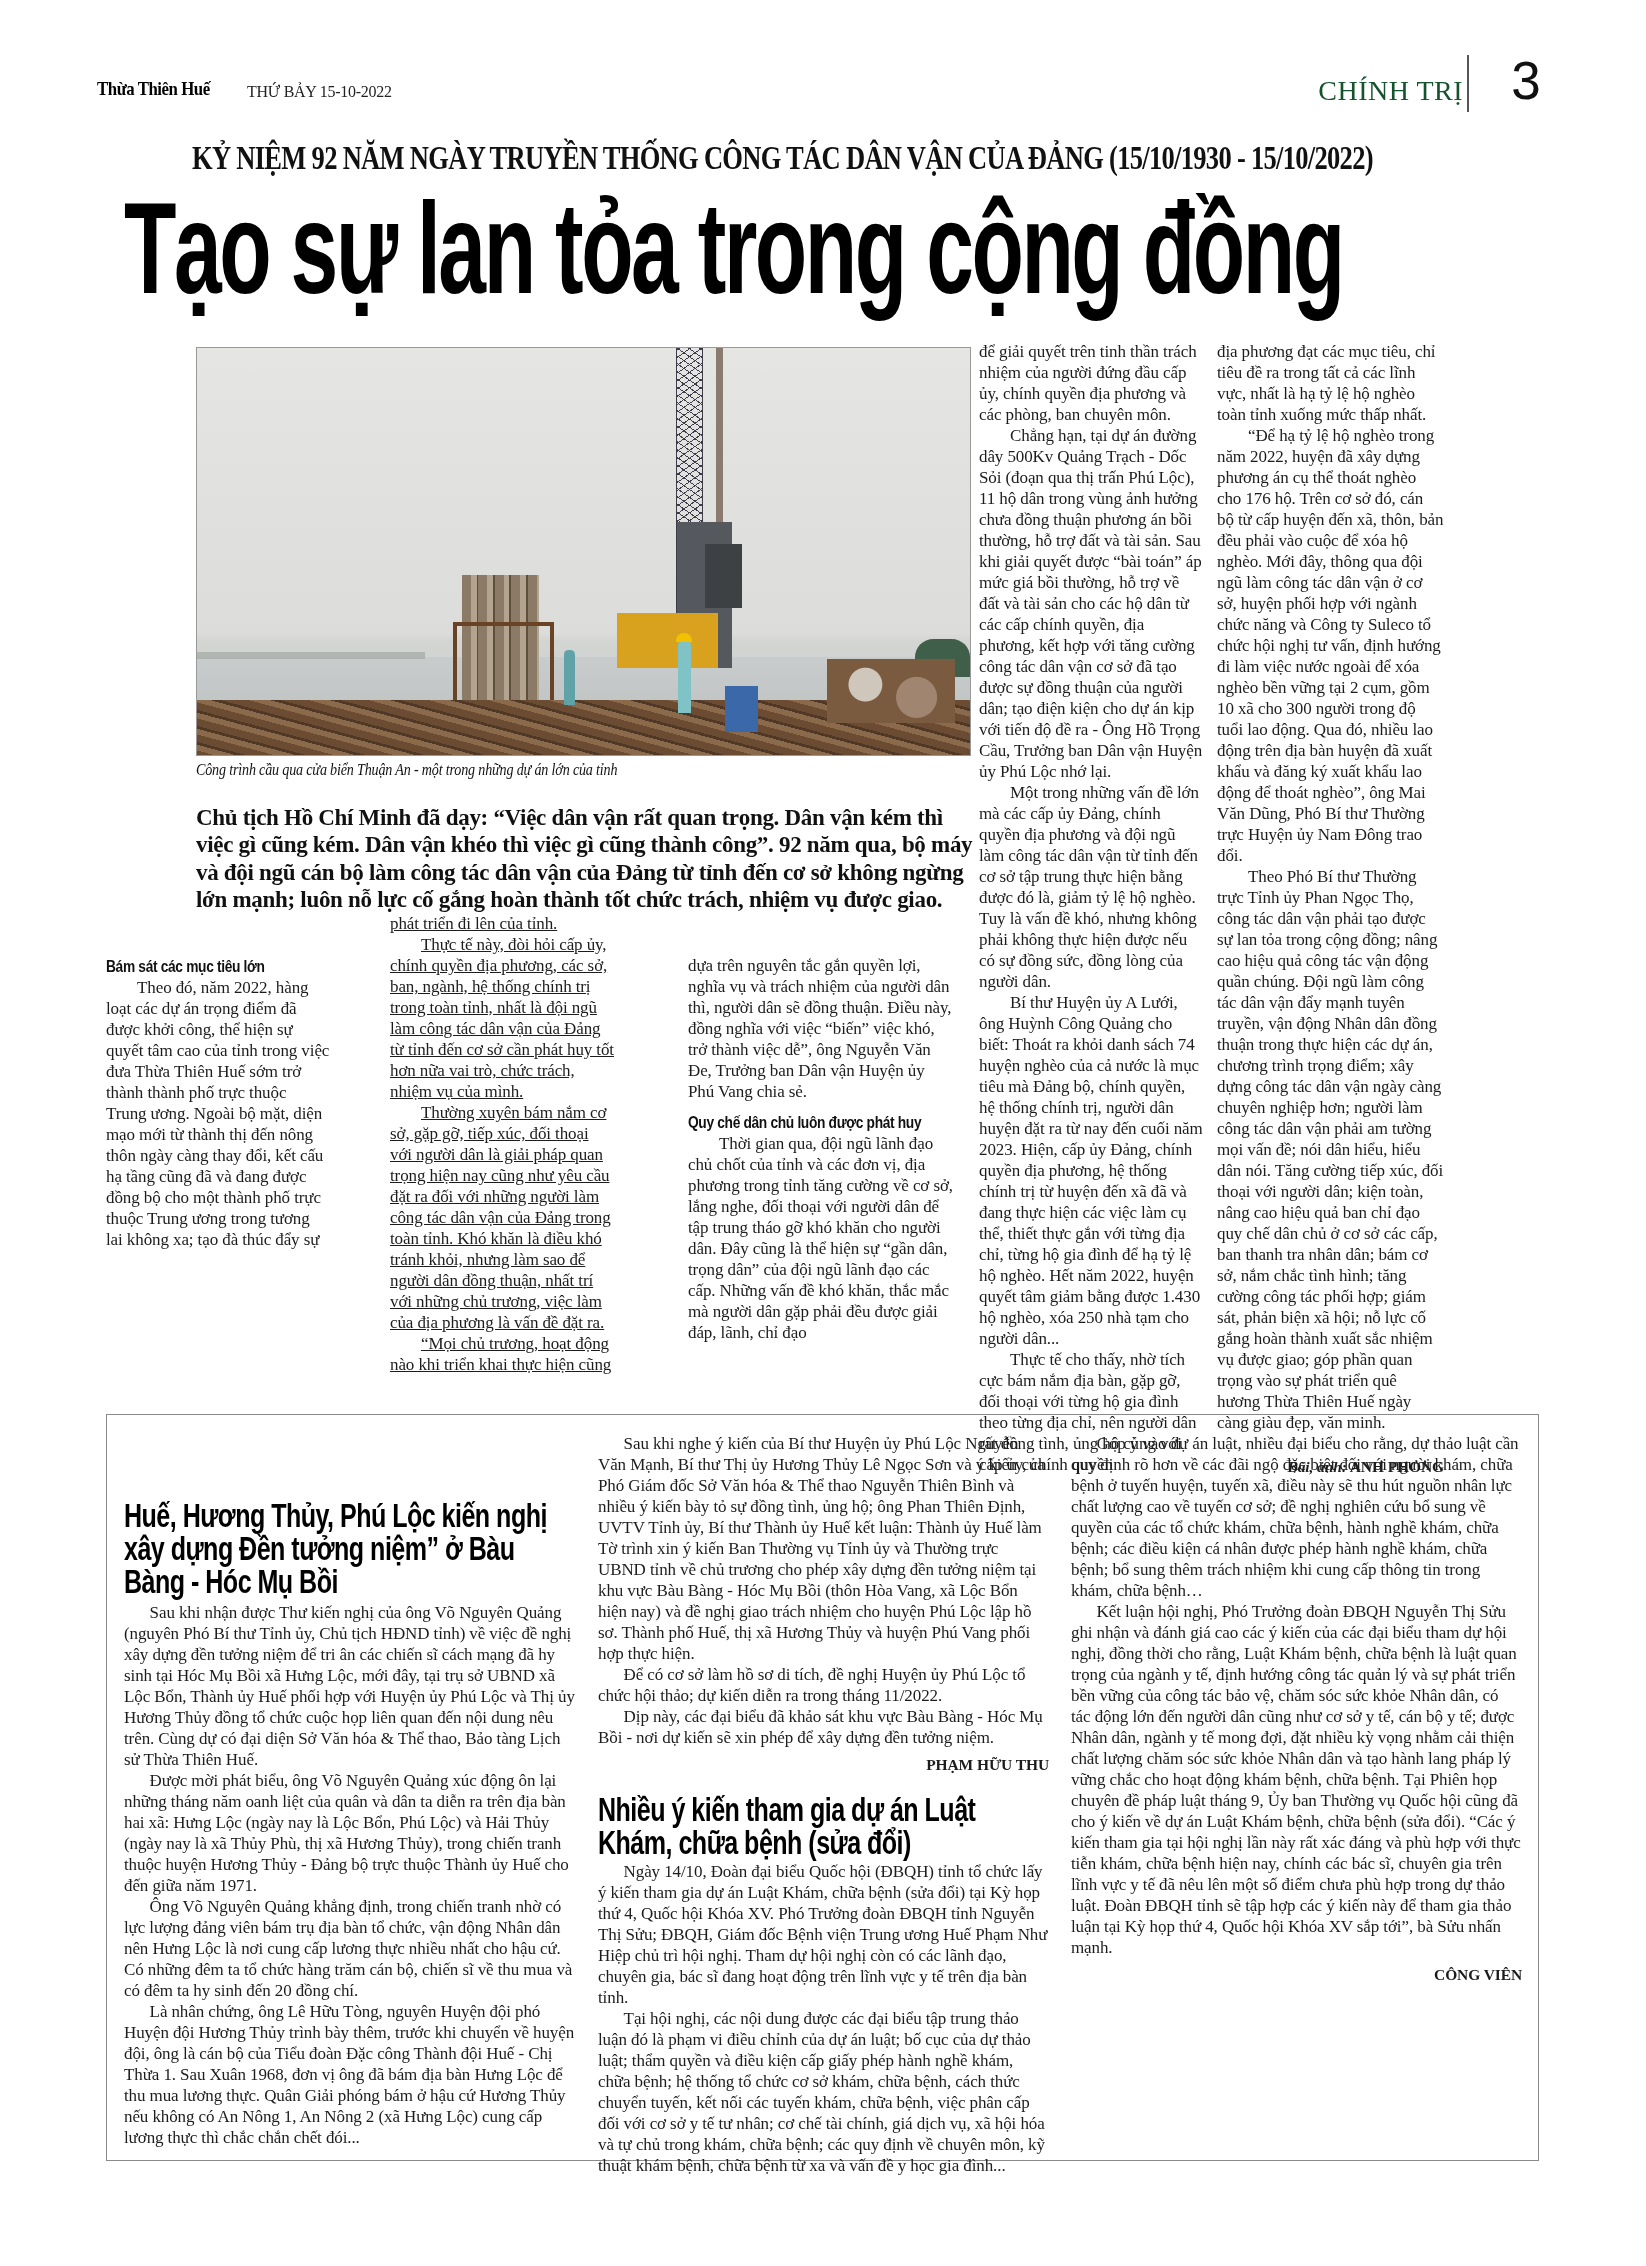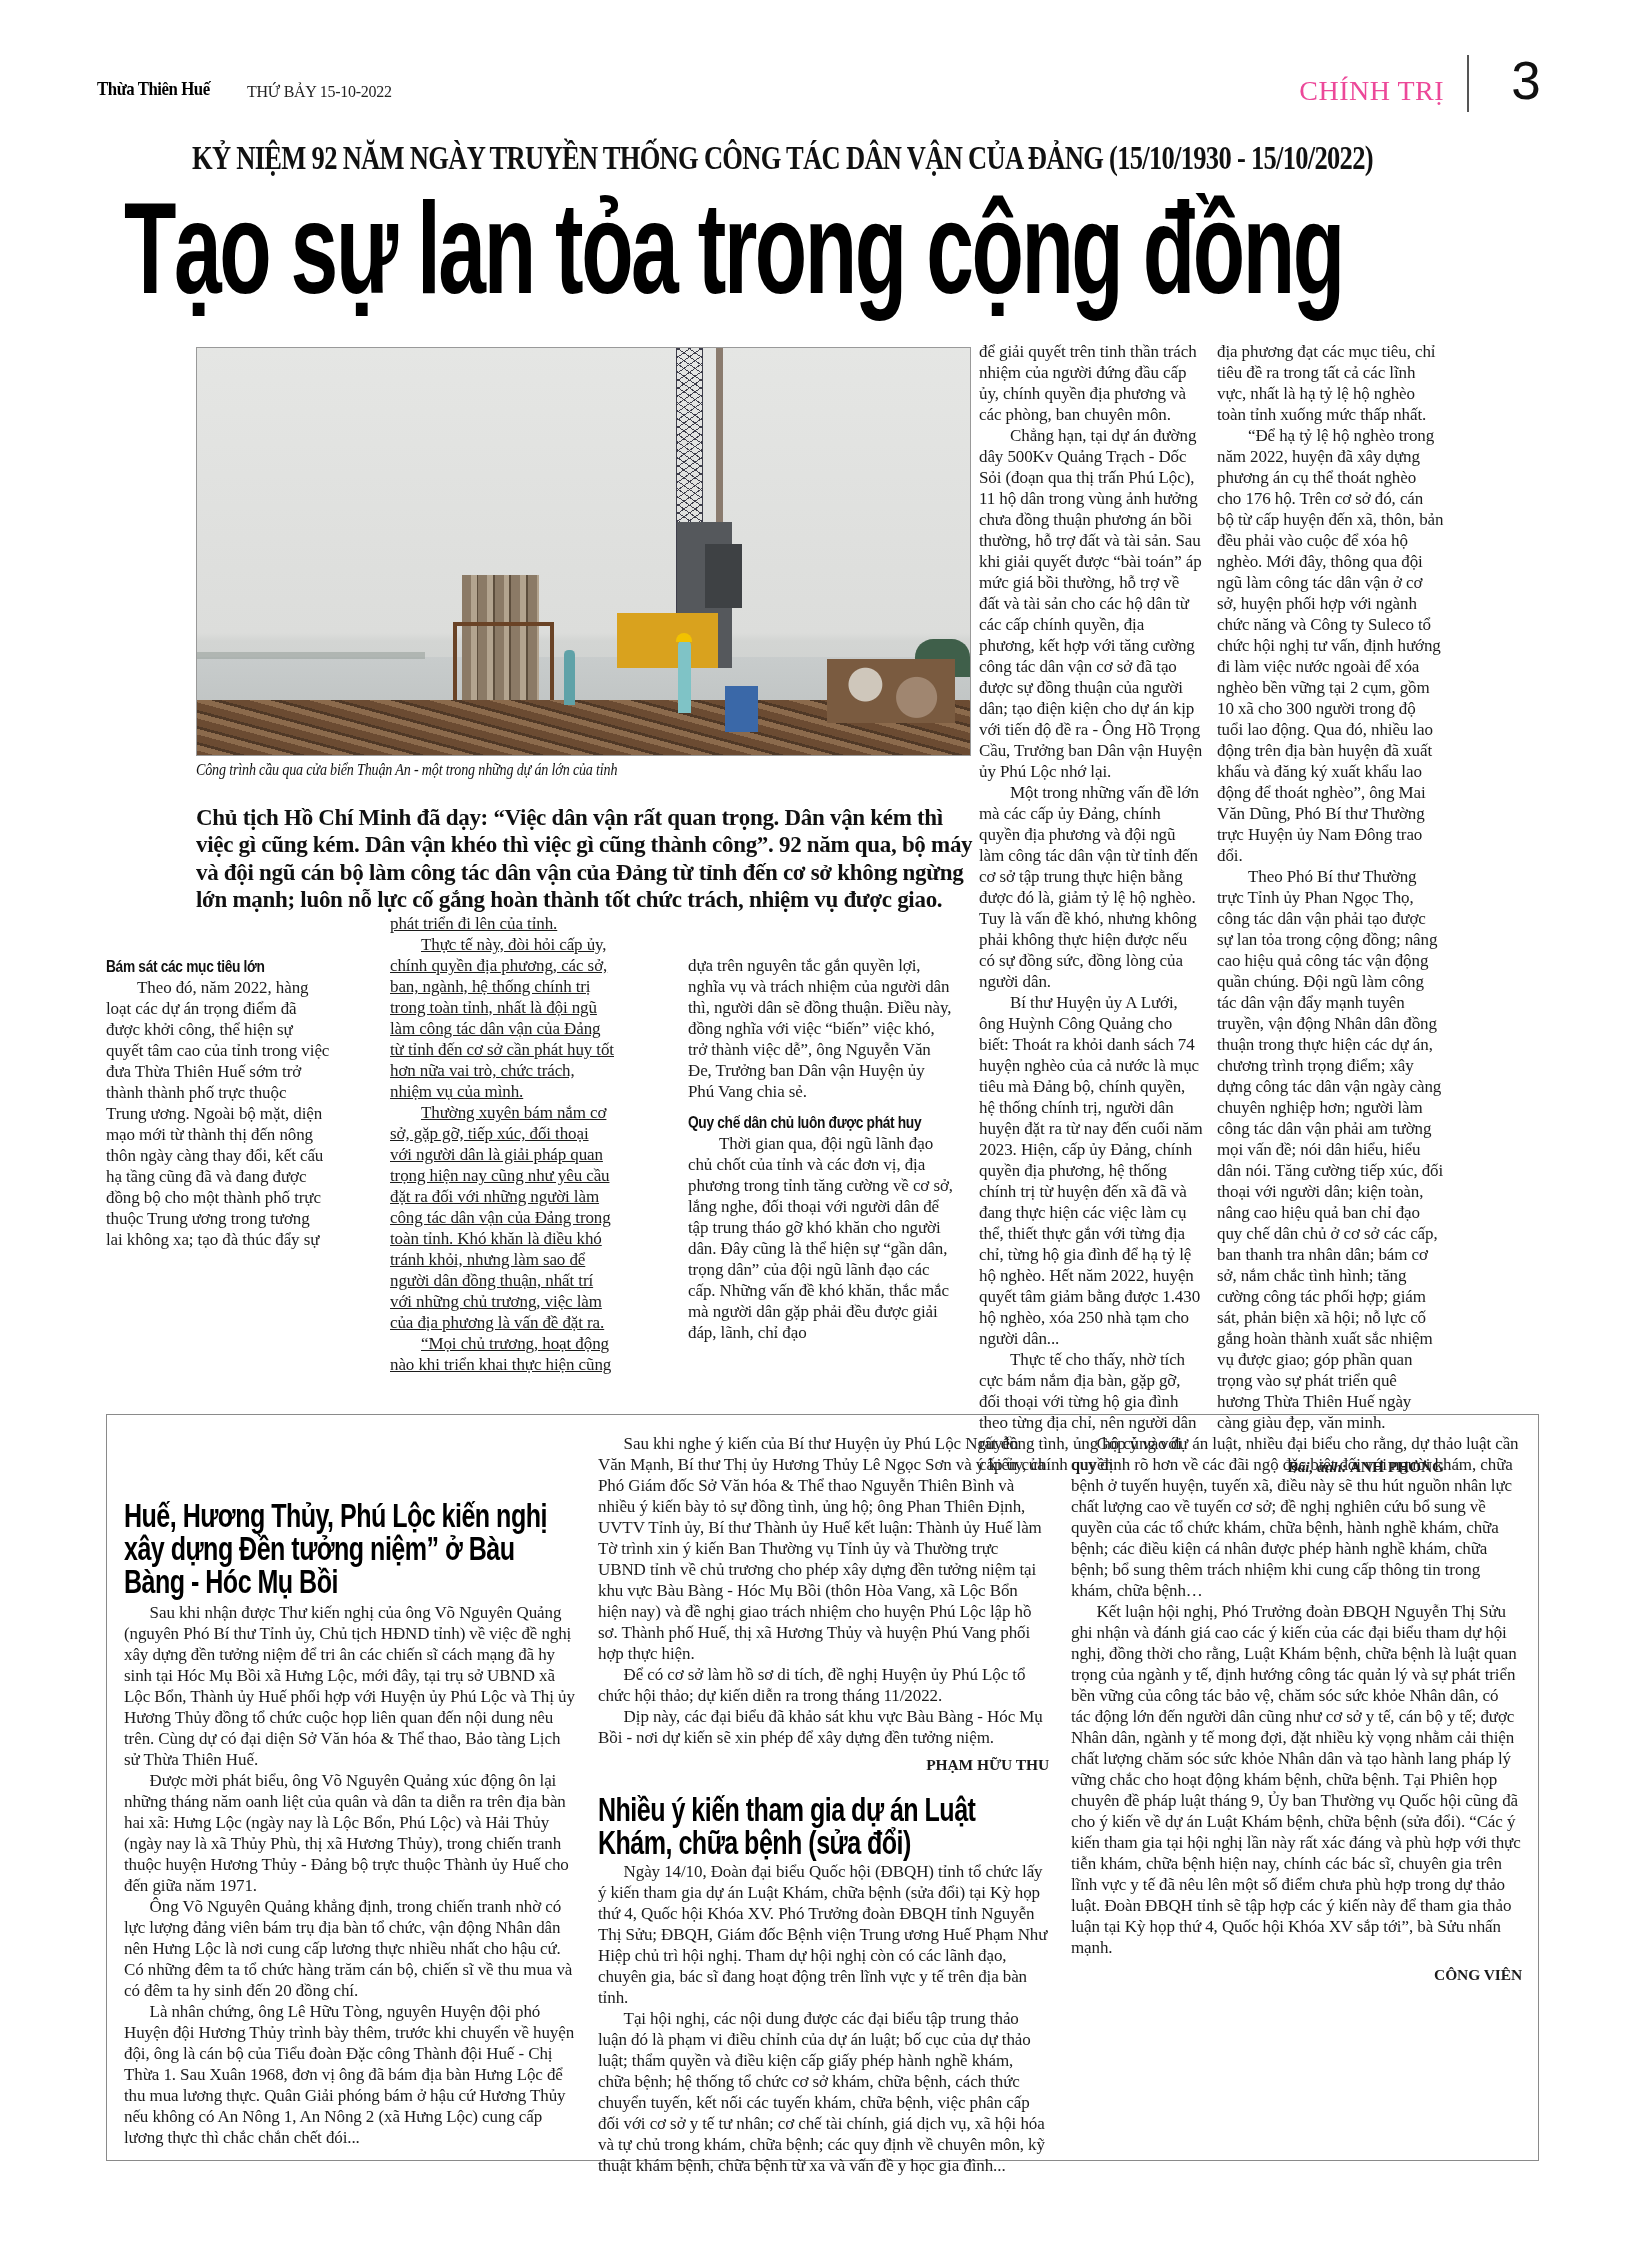--- a/index.html
+++ b/index.html
@@ -3,21 +3,21 @@
 <meta charset="utf-8">
 <style>
   * { box-sizing: border-box; margin: 0; padding: 0; }
   html, body { width: 1647px; height: 2267px; background: #ffffff; overflow: hidden; }
   body { position: relative; font-family: "Liberation Serif", "DejaVu Serif", serif; color: #1a1a1a; }
 
   
   .masthead { position: absolute; left: 97px; top: 77px; width: 1462px; height: 55px; }
   .mast-paper { position: absolute; left: 0; top: 1.8px; font-family: "Liberation Serif", serif; font-weight: bold; font-size: 18.3px; letter-spacing: -0.5px; transform: scaleX(0.92); transform-origin: left; color:#000; }
   .mast-date { position: absolute; left: 150px; top: 3.7px; font-size: 17.4px; color: #222; letter-spacing: -0.3px; transform: scaleX(0.92); transform-origin: left;}
-  .mast-section { position: absolute; right: 115px; top: -1.8px; font-size: 28px; letter-spacing: 0.5px; color: #ec4899; }
+  .mast-section { position: absolute; right: 96px; top: -1.8px; font-size: 28px; letter-spacing: 0.5px; color: #14532d; }
   .mast-divider { position: absolute; right: 90px; top: -22px; width: 1.8px; height: 57px; background: #555; }
   .mast-page { position: absolute; right: 18.3px; top: -27.4px; font-family: "Liberation Sans", sans-serif; font-size: 53px; color: #111; }
 
   
   .kicker { position: absolute; left: 192px; top: 139px; width: 1334px; font-family: "Liberation Serif", serif; font-weight: bold; font-size: 34px; letter-spacing: -0.9px; white-space: nowrap; transform: scaleX(0.78); transform-origin: left; color:#111; }
   .headline { position: absolute; left: 124px; top: 183px; white-space: nowrap; font-family: "Liberation Sans", sans-serif; font-weight: bold; font-size: 130px; letter-spacing: -3.7px; line-height: 1; transform: scaleX(0.66); transform-origin: left; color: #000; }
 
   
   .photo { position: absolute; left: 196px; top: 347px; width: 775px; height: 409px; overflow: hidden; border: 0.9px solid #999; background: linear-gradient(#e5e6e4 0%, #dcdddb 70%, #d3d5d3 72%, #c7cbcb 100%); }
   .photo .water { position:absolute; left:0; top:309px; width:100%; height:101px; background: linear-gradient(#c8cccc, #b9bdbc); }

